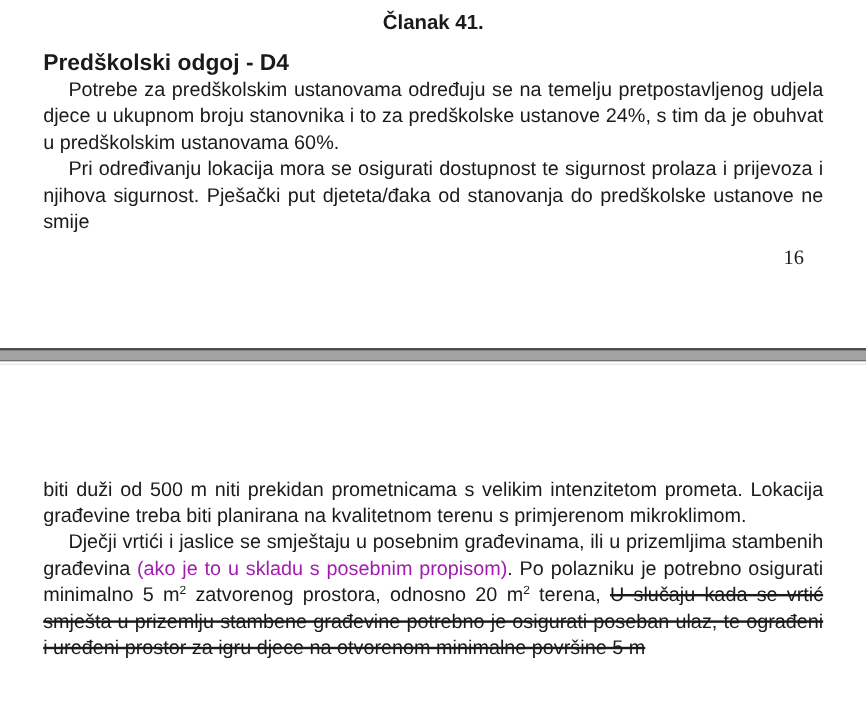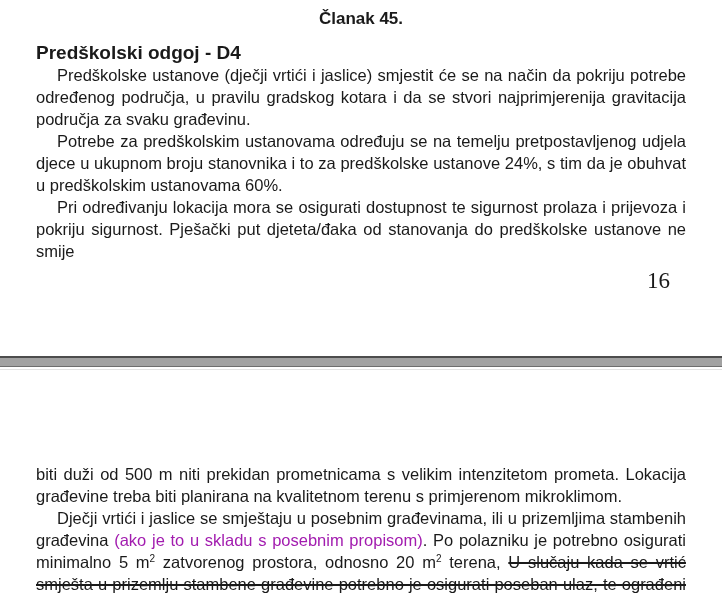--- a/index.html
+++ b/index.html
@@ -41,21 +41,21 @@
     text-indent: 21px;
   }
   .para.no-indent {
     text-indent: 0;
   }
   .page-number {
     margin-top: 8px;
     padding-right: 16px;
     text-align: right;
     font-family: "Liberation Serif", "DejaVu Serif", serif;
-    font-size: 23px;
+    font-size: 17px;
     line-height: 22px;
   }
   .page-break {
     margin-top: 64px;
     height: 8px;
     background: #a2a2a2;
     border-top: 2px solid #4d4d4d;
     border-bottom: 1px solid #6e6e6e;
   }
   .page-break-shadow {
@@ -80,29 +80,28 @@
     position: relative;
     top: -6px;
   }
 </style>
 </head>
 <body>
 
 <div id="screen">
 
   <div class="doc-text">
-    <div class="doc-title">Članak 45.</div>
+    <div class="doc-title">Članak 41.</div>
 
     <div class="doc-heading">Predškolski odgoj - D4</div>
 
-    <p class="para">Predškolske ustanove (dječji vrtići i jaslice) smjestit će se na način da pokriju potrebe određenog područja, u pravilu gradskog kotara i da se stvori najprimjerenija gravitacija područja za svaku građevinu.</p>
 
     <p class="para">Potrebe za predškolskim ustanovama određuju se na temelju pretpostavljenog udjela djece u ukupnom broju stanovnika i to za predškolske ustanove 24%, s tim da je obuhvat u predškolskim ustanovama 60%.</p>
 
-    <p class="para">Pri određivanju lokacija mora se osigurati dostupnost te sigurnost prolaza i prijevoza i pokriju sigurnost. Pješački put djeteta/đaka od stanovanja do predškolske ustanove ne smije</p>
+    <p class="para">Pri određivanju lokacija mora se osigurati dostupnost te sigurnost prolaza i prijevoza i njihova sigurnost. Pješački put djeteta/đaka od stanovanja do predškolske ustanove ne smije</p>
 
     <div class="page-number">16</div>
   </div>
 
   <div class="page-break"></div>
   <div class="page-break-shadow"></div>
 
   <div class="doc-text bottom-block">
     <p class="para no-indent">biti duži od 500 m niti prekidan prometnicama s velikim intenzitetom prometa. Lokacija građevine treba biti planirana na kvalitetnom terenu s primjerenom mikroklimom.</p>
 

